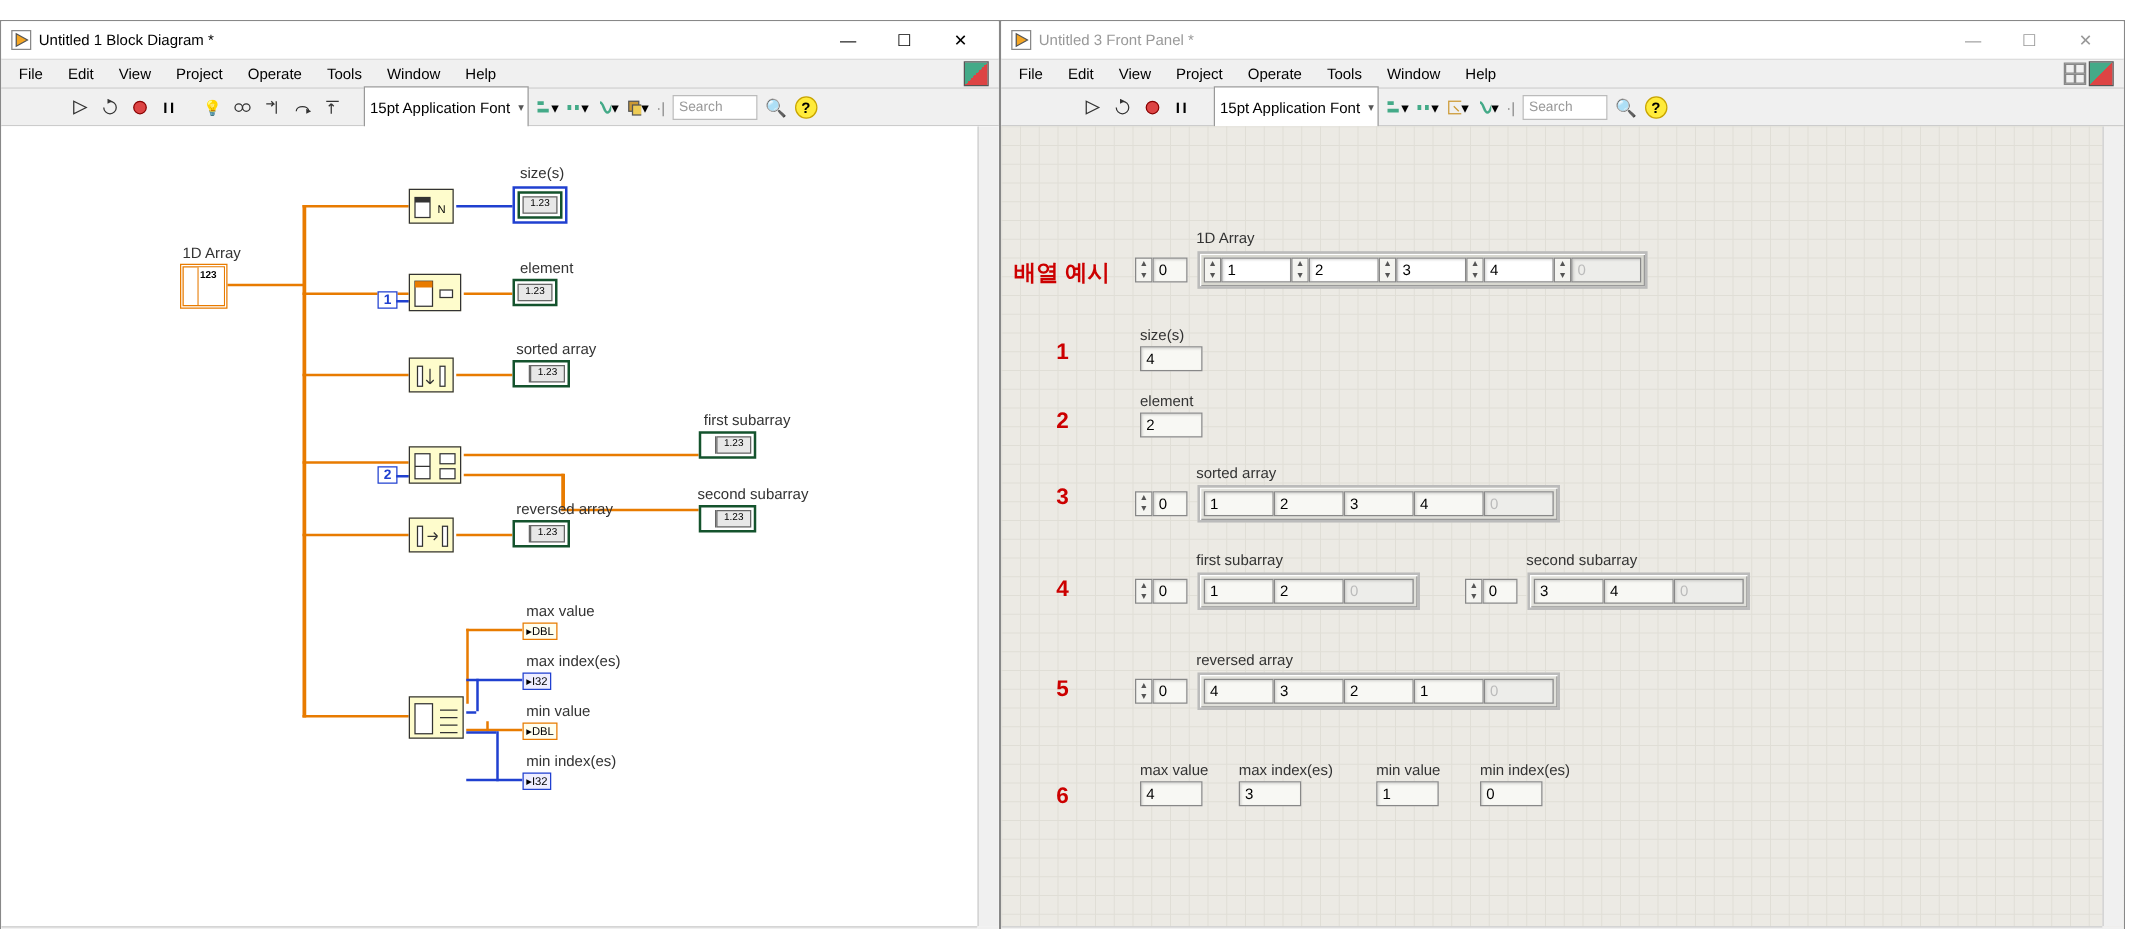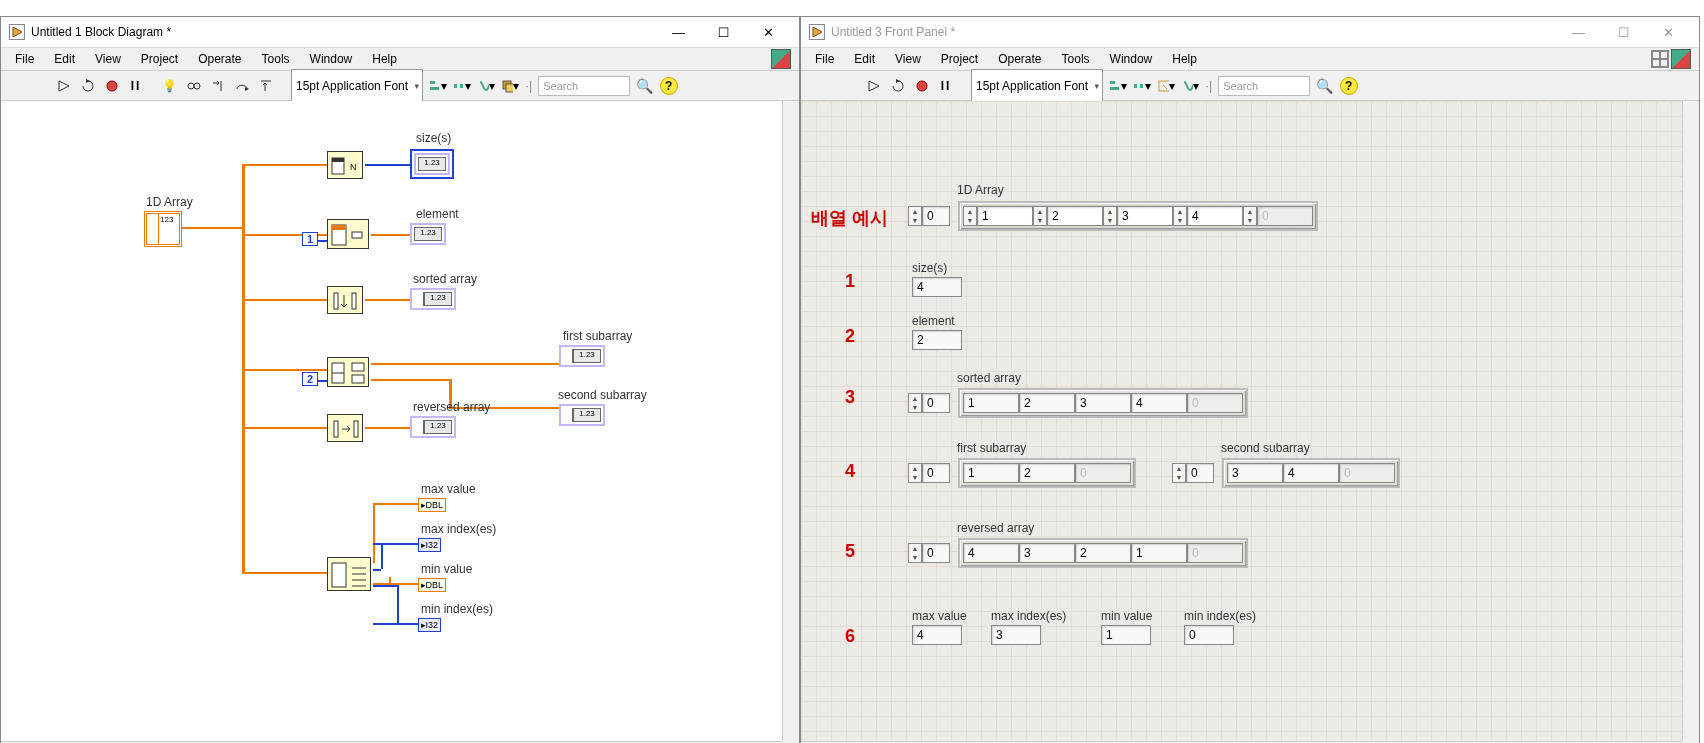--- a/index.html
+++ b/index.html
@@ -15,33 +15,33 @@
   .title-text { flex: 1; font-size: 12px; }
   .win-btn { width: 45px; height: 30px; display: flex; align-items: center; justify-content: center; font-size: 13px; cursor: default; }
   .menubar { display: flex; background: #f0f0f0; border-top: 1px solid #ddd; border-bottom: 1px solid #ccc; height: 24px; align-items: center; padding: 0 4px; }
   .menu-item { padding: 3px 10px; cursor: default; font-size: 12px; }
   .menu-right { margin-left: auto; display: flex; align-items: center; gap: 2px; padding-right:4px;}
   .toolbar { display: flex; align-items: center; background: #f0f0f0; border-bottom: 1px solid #ccc; height: 30px; padding: 0 8px; gap: 6px; }
   .tool-btn { width: 18px; height: 18px; display: flex; align-items: center; justify-content: center; cursor: default; }
   .tool-sep { width: 4px; }
   .font-sel { border: 1px solid #999; background: #fff; height: 34px; display: flex; align-items: center; padding: 0 14px 0 4px; font-size: 12px; position: relative; }
   .font-sel::after { content: "▾"; position: absolute; right: 3px; font-size: 9px; color:#555;}
-  .search-box { border: 1px solid #bbb; background: #fff; height: 20px; width: 92px; padding: 0 4px; font-size: 11px; color: #999; display:flex; align-items:center;}
+  .search-box { border: 1px solid #bbb; background: #fff; height: 20px; width: 68px; padding: 0 4px; font-size: 11px; color: #999; display:flex; align-items:center;}
   .canvas { flex: 1; position: relative; overflow: hidden; background: #fff; }
   .canvas.grid { background-color: #eceae4; background-image: linear-gradient(#e0ded6 1px, transparent 1px), linear-gradient(90deg, #e0ded6 1px, transparent 1px); background-size: 15px 15px; }
   .scroll-v { position: absolute; right: 0; top: 0; bottom: 17px; width: 17px; background: #f0f0f0; border-left: 1px solid #ccc; }
   .scroll-h { position: absolute; left: 0; right: 17px; bottom: 0; height: 17px; background: #f0f0f0; border-top: 1px solid #ccc; }
   .scroll-corner { position: absolute; right:0; bottom:0; width:17px; height:17px; background:#f0f0f0; }
 
   
   .node { position: absolute; }
   .node-box { border: 1px solid #333; background: #fefccc; padding: 2px; display: inline-block; }
   .node-box.small { width: 36px; height: 28px; }
   .node-box.med { width: 42px; height: 30px; }
-  .indicator-box { border: 2px solid #c4b5fd; background: #fff; padding: 2px; display: inline-block; }
+  .indicator-box { border: 2px solid #14532d; background: #fff; padding: 2px; display: inline-block; }
   .indicator-inner { border: 1px solid #666; background: #e8e8e8; width: 28px; height: 14px; font-size: 8px; text-align: center; }
   .label { font-size: 12px; color: #333; position: absolute; white-space: nowrap; }
   .const-box { border: 1px solid #2040d0; background: #fff; color: #2040d0; font-size: 11px; padding: 0px 4px; font-weight: bold;}
   .array-ctrl { border: 3px double #e87b00; background: #fff; width: 38px; height: 36px; display: flex; }
   .wire { position: absolute; }
   .wire.h { height: 2px; }
   .wire.v { width: 2px; }
   .orange { background: #e87b00; }
   .blue { background: #2040d0; }
   .thick { height: 3px; }
@@ -165,21 +165,21 @@
       <span class="mag">🔍</span>
       <span class="help-icon">?</span>
     </div>
 
     <div class="canvas">
 
       <span class="label" style="left:145px; top:94px;">1D Array</span>
       <div class="node" style="left:143px; top:110px;">
         <div class="array-ctrl">
             <div style="width:12px;border-right:1px solid #e87b00;"></div>
-            <div style="flex:1;background:#fff;font-size:8px;padding:1px;">123</div>
+            <div style="flex:1;background:#fff;font-size:8px;padding:1px;font-weight:bold;">123</div>
           </div>
       </div>
 
       <div class="wire h orange thick" style="left:181px; top:126px; width:62px;"></div>
       <div class="wire v orange thick" style="left:241px; top:63px; height:410px;"></div>
 
       <div class="wire h orange thick" style="left:241px; top:63px; width:85px;"></div>
       <div class="node" style="left:326px; top:50px;"><div class="node-box small"><svg width="32" height="24">
               <rect x="2" y="4" width="12" height="16" fill="#fff" stroke="#333"></rect>
               <rect x="2" y="4" width="12" height="4" fill="#333"></rect>

